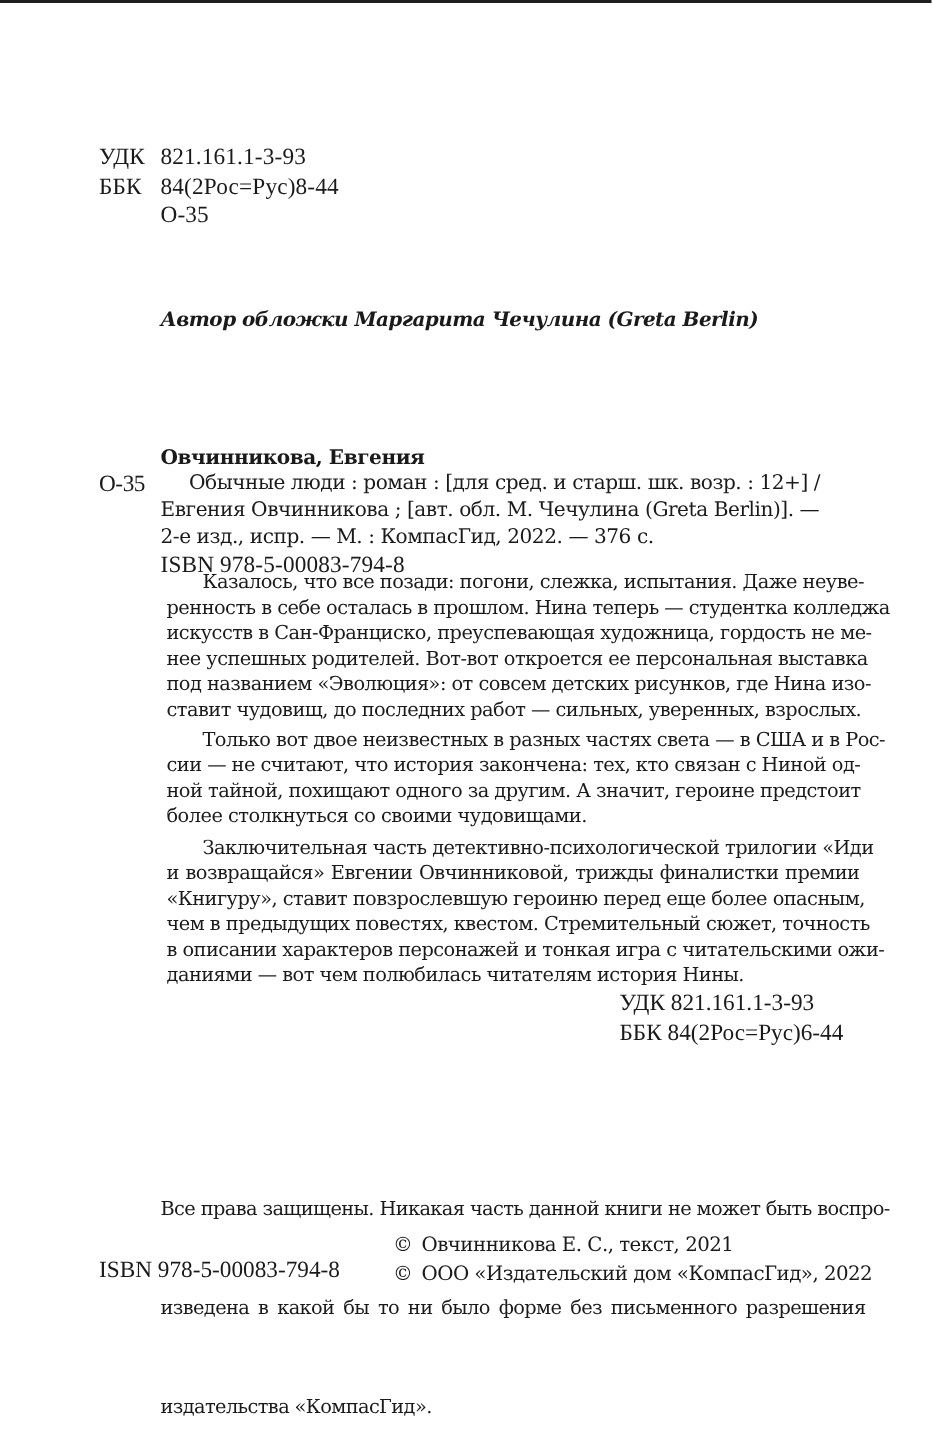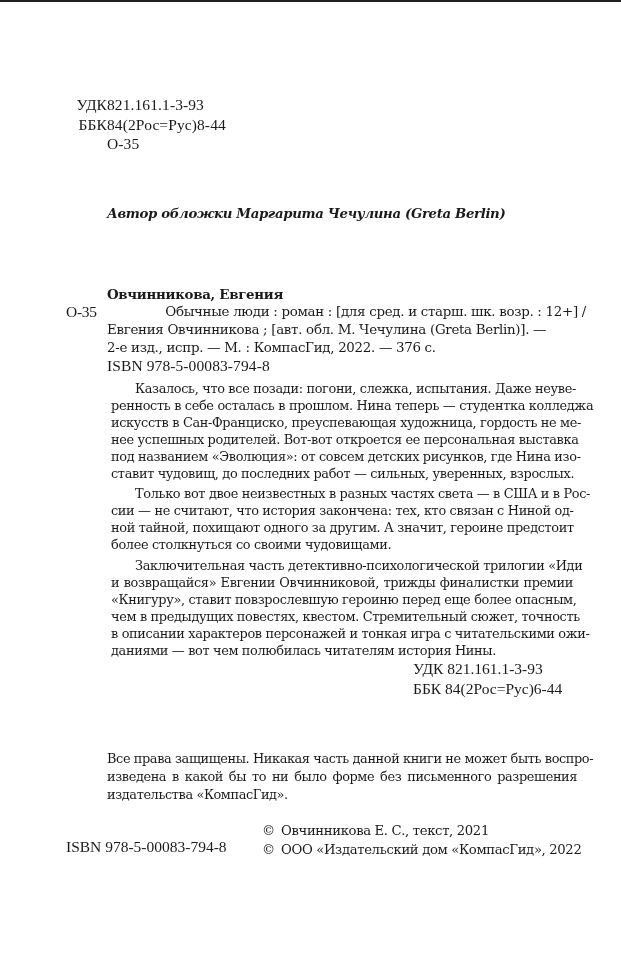--- a/index.html
+++ b/index.html
@@ -5,35 +5,35 @@
   html, body { margin: 0; padding: 0; }
   body {
     width: 621px; height: 963px; background: #ffffff; position: relative; overflow: hidden;
     font-family: "DejaVu Serif", "Liberation Serif", serif; color: #1a1a1a;
   }
   .topbar { position: absolute; left: 0; top: 0; width: 621px; height: 2px; background: #1e1e1e; }
   .abs { position: absolute; white-space: nowrap; }
   .lib { font-family: "Liberation Serif", serif; font-size: 15.5px; letter-spacing: 0.1px; }
   .codes { left: 66px; top: 95px; line-height: 19.5px; }
   .codes .row { display: flex; }
-  .codes .k { width: 41px; text-align: right; }
+  .codes .k { width: 41px; }
   .cover-author { left: 107px; top: 206px; font-style: italic; font-size: 13.3px; font-family: "DejaVu Serif", serif; letter-spacing: -0.35px; font-weight: bold; }
-  .card { left: 66px; top: 285px; width: 520px; font-size: 13.4px; letter-spacing: -0.3px; line-height: 18px; }
+  .card { left: 66px; top: 296px; width: 520px; font-size: 13.4px; letter-spacing: -0.3px; line-height: 18px; }
   .card .author { margin-left: 41px; font-weight: bold; }
   .card .left-code { position: absolute; left: 0; top: 18px; font-family: "Liberation Serif", serif; font-size: 15.5px; }
   .card .line { margin-left: 41px; }
-  .card .indent { padding-left: 19px; text-align: right; }
+  .card .indent { padding-left: 19px; }
   .abstract { left: 107px; top: 377px; width: 470px; font-size: 12.9px; letter-spacing: -0.35px; line-height: 16.9px; }
   .abstract p { margin: 4px; }
   .abstract .ln { display: block; white-space: nowrap; text-align: justify; text-align-last: justify; }
   .abstract .ln.first { text-indent: 24px; }
   .abstract .ln.last { text-align-last: left; }
   .codes-right { left: 413px; top: 659px; line-height: 19.8px; font-family: Liberation Serif, serif; font-size: 15.5px; }
   .rights { left: 107px; top: 750px; width: 470px; font-size: 12.9px; letter-spacing: -0.4px; line-height: 18px; }
-  .rights .ln { display: block; white-space: nowrap; text-align: justify; text-align-last: justify; }
+  .rights .ln { display: block; white-space: nowrap; text-align: justify; text-align-last: justify; margin-top: 48px; }
   .rights .ln.last { text-align-last: left; }
   .isbn-bottom { left: 66px; top: 838px; font-family: "Liberation Serif", serif; font-size: 15.5px; }
   .copyrights { left: 262px; top: 822px; font-size: 13.2px; letter-spacing: -0.35px; line-height: 18.5px; }
   .copyrights .c { display: inline-block; width: 19px; }
 </style>
 </head>
 <body>
 
 <div class="topbar"></div>
 

